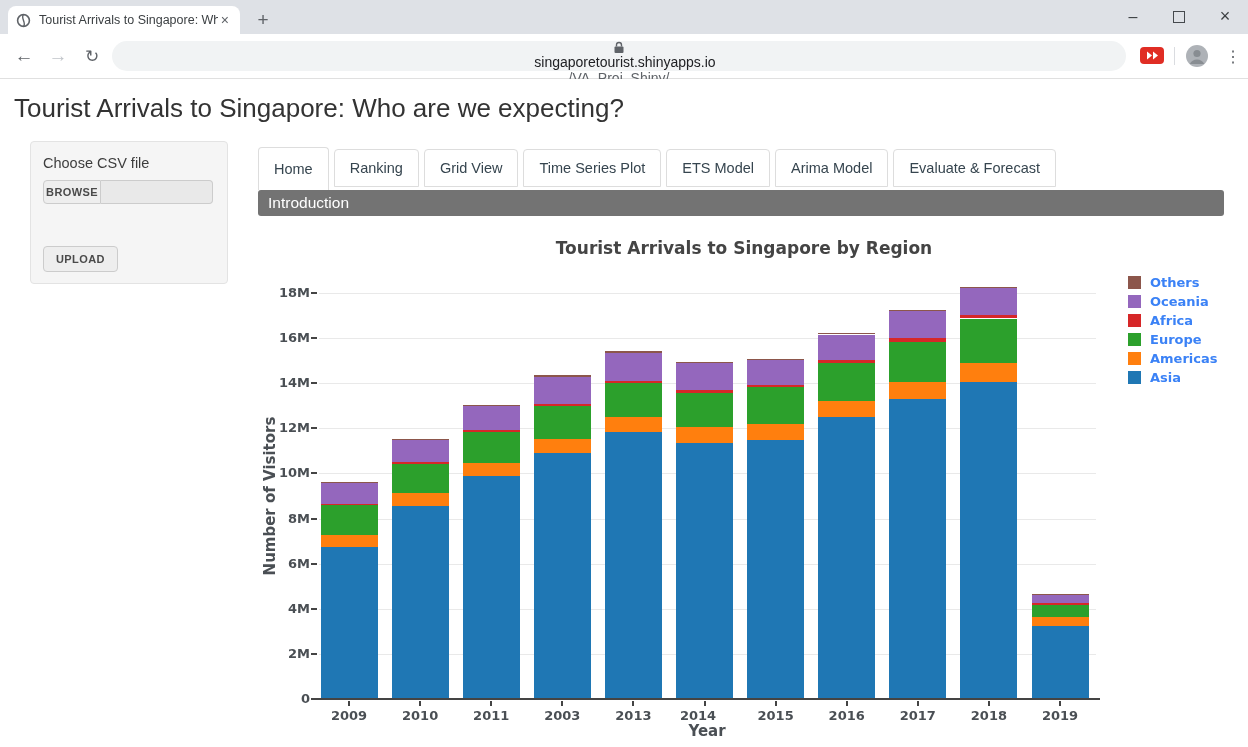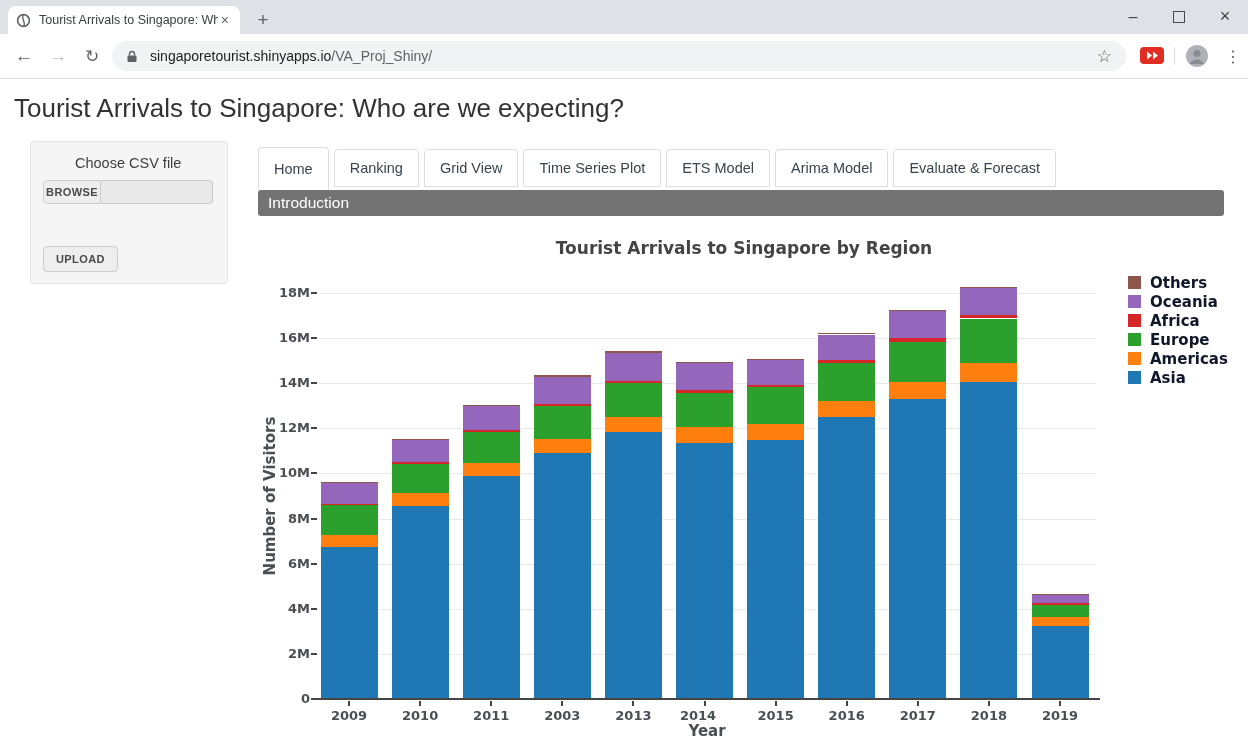--- a/index.html
+++ b/index.html
@@ -17,36 +17,36 @@
   .winbtn{position:absolute;top:0;width:46px;height:33px;display:flex;align-items:center;
           justify-content:center;font-size:16px;color:#3c4043;}
   .maxsq{display:inline-block;width:10px;height:10px;border:1.5px solid #45494d;}
 
   .toolbar{position:absolute;left:0;top:34px;width:1248px;height:44px;background:#fff;
            border-bottom:1px solid #e0e0e0;box-sizing:content-box;}
   .navbtn{position:absolute;top:8px;width:28px;height:28px;display:flex;align-items:center;
           justify-content:center;font-size:19px;color:#5f6368;}
   .navbtn.disabled{color:#c0c4c9;}
   .urlbar{position:absolute;left:112px;top:7px;width:1014px;height:30px;border-radius:15px;
-          background:#f1f3f4;display:flex;align-items:center;padding:0 14px;box-sizing:border-box;}
+          background:#f1f3f4;display:flex;align-items:center;padding:0 14px;box-sizing:border-box;flex-direction:column;}
   .url-domain{margin-left:12px;font-size:14px;color:#202124;}
   .url-path{font-size:14px;color:#5f6368;}
   .url-star{margin-left:auto;font-size:17px;color:#5f6368;}
   .extsep{position:absolute;left:1174px;top:13px;width:1px;height:18px;background:#dadce0;}
   .menu-dots{position:absolute;left:1222px;top:8px;width:22px;height:28px;display:flex;
              align-items:center;justify-content:center;font-size:16px;color:#5f6368;letter-spacing:0;}
 
   
   .page{position:absolute;left:0;top:79px;width:1248px;height:668px;background:#fff;}
   .page-title{position:absolute;left:14px;top:14px;font-size:26px;font-weight:500;color:#333;
               font-family:"Liberation Sans",sans-serif;}
 
   .well{position:absolute;left:30px;top:62px;width:198px;height:143px;background:#f5f5f5;
         border:1px solid #e3e3e3;border-radius:4px;box-sizing:border-box;}
-  .file-label{position:absolute;left:12px;top:13px;font-size:14.5px;color:#3d3d3d;margin-left:32px;}
+  .file-label{position:absolute;left:12px;top:13px;font-size:14.5px;color:#3d3d3d;}
   .file-row{position:absolute;left:12px;top:38px;display:flex;}
   .browse-btn{width:58px;height:24px;background:#eee;border:1px solid #ccc;border-radius:4px 0 0 4px;
               font-size:11px;font-weight:bold;letter-spacing:.4px;color:#4a4a4a;display:flex;
               align-items:center;justify-content:center;box-sizing:border-box;}
   .file-box{width:112px;height:24px;background:#e9e9e9;border:1px solid #ccc;border-left:none;
             border-radius:0 4px 4px 0;box-sizing:border-box;}
   .upload-btn{position:absolute;left:12px;top:104px;height:24px;padding:0 12px;background:#eee;
               border:1px solid #ccc;border-radius:4px;font-size:11px;font-weight:bold;letter-spacing:.4px;
               color:#4a4a4a;display:flex;align-items:center;}
 
@@ -70,21 +70,21 @@
   .gridline{position:absolute;height:1px;background:#e9e9e9;}
   .axis-x{position:absolute;background:#444;}
   .ytick-lab{position:absolute;width:48px;text-align:right;font-size:13px;color:#4a4f54;}
   .ytick-mark{position:absolute;width:6px;height:2px;background:#444;}
   .xtick-mark{position:absolute;width:2px;height:5px;background:#444;}
   .xtick-lab{position:absolute;width:70px;text-align:center;font-size:13px;color:#4a4f54;}
   .bar-seg{position:absolute;}
   .legend{position:absolute;left:868px;top:48px;}
   .legend-row{display:flex;align-items:center;height:19px;}
   .legend-sw{width:13px;height:13px;margin-right:9px;flex:none;}
-  .legend-lb{font-size:15px;color:#0f172a;white-space:nowrap;}
+  .legend-lb{font-size:13px;color:#3b82f6;white-space:nowrap;}
 </style>
 </head>
 <body>
 
 <div class="screen">
 
   <div class="tabstrip">
     <div class="btab">
       <span style="display:flex;">
         <svg width="15" height="15" viewBox="0 0 16 16">

